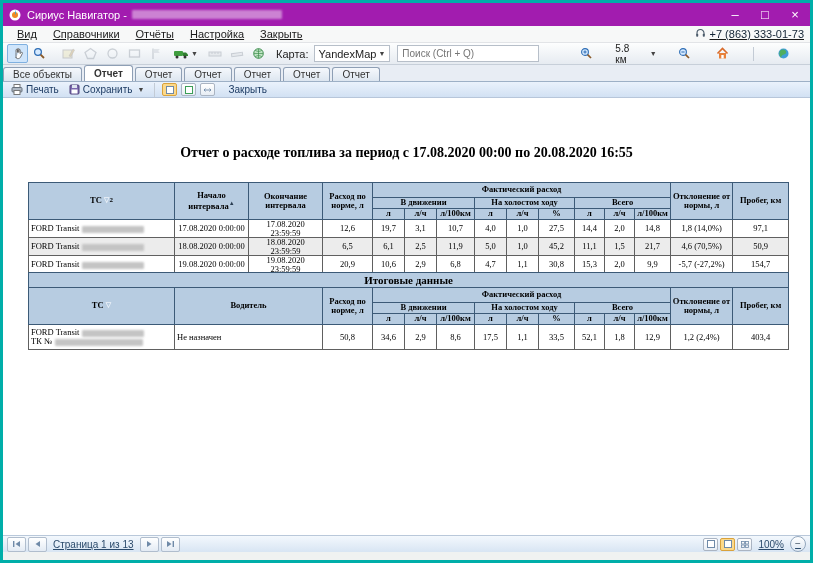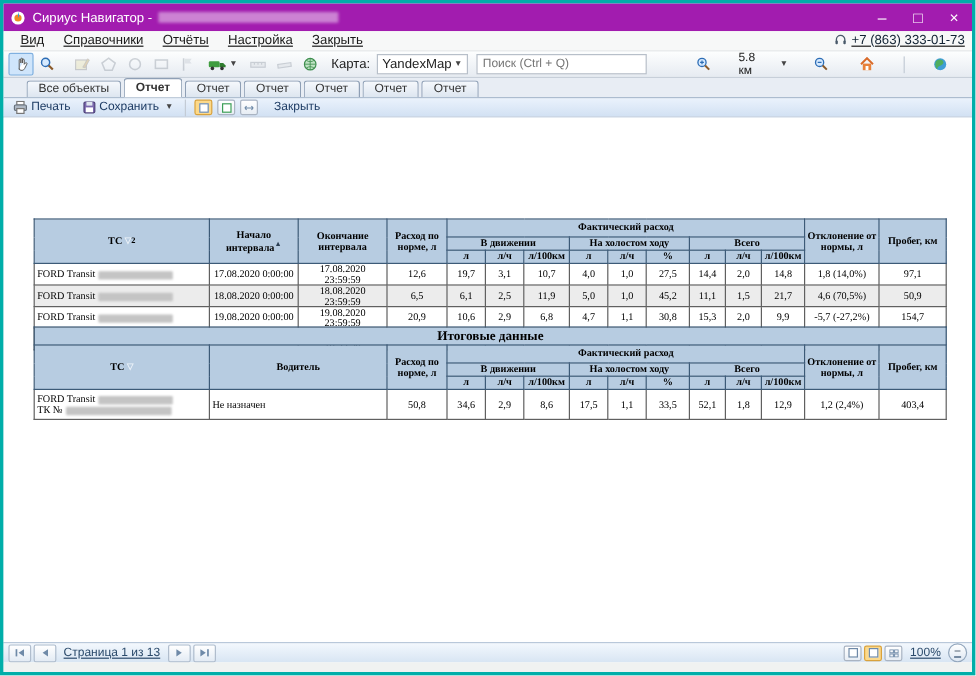--- a/index.html
+++ b/index.html
@@ -25,21 +25,21 @@
   .tbtn.disabled{opacity:.45;}
   .sep{width:1px;height:14px;background:#c3cbd5;margin:0 3px;}
   .caret{font-size:7px;color:#444;margin-left:2px;}
   .map-label{margin:0 4px 0 6px;color:#222;}
   .combo{background:#fff;border:1px solid #b7bfc9;height:15px;display:flex;align-items:center;justify-content:space-between;font-size:11px;padding:0 4px;width:112px;color:#222;}
   .search{width:288px;height:13px;border:1px solid #b7bfc9;background:#fff;font-size:10px;color:#777;padding:1px 4px;margin-left:6px;font-family:"Liberation Sans",sans-serif;}
   .tb-right{margin-left:auto;display:flex;align-items:center;gap:17px;padding-left:36px;}
   .scale-txt{font-size:10px;color:#222;margin:0 1px;}
 
   
-  .tabstrip{height:16px;background:#e8edf4;display:flex;align-items:flex-end;padding-left:19px;border-bottom:1px solid #9db0c6;flex:0 0 auto;}
+  .tabstrip{height:16px;background:#e8edf4;display:flex;align-items:flex-end;padding-left:0;border-bottom:1px solid #9db0c6;flex:0 0 auto;}
   .tab{height:13px;padding:0 9px;font-size:10px;display:flex;align-items:center;border:1px solid #8e9fb5;border-bottom:none;border-radius:3px 3px 0 0;background:linear-gradient(#f5f8fc,#dde6f0);margin-right:2px;color:#333;}
   .tab.active{background:#fff;font-weight:bold;height:15px;position:relative;z-index:2;}
 
   
   .rtoolbar{height:15px;background:linear-gradient(#eaf2fc,#d2e1f3);border-bottom:1px solid #b7c6da;display:flex;align-items:center;font-size:10px;color:#1e3c64;padding:0 5px;gap:4px;flex:0 0 auto;}
   .rtb-btn{display:flex;align-items:center;gap:3px;padding:0 3px;}
   .sq{width:13px;height:11px;border:1px solid #aab4c2;border-radius:2px;background:linear-gradient(#ffffff,#e7edf4);display:flex;align-items:center;justify-content:center;}
   .sq.orange{background:#fcd98a;border-color:#d9a23c;}
   .sq .in{width:6px;height:6px;border:1px solid #6f8aa8;background:#fff;}
   .sq.green .in{border-color:#3c9e57;}
@@ -335,20 +335,21 @@
             <path d="M1 4h7M1 4l1.5-1.5M1 4l1.5 1.5M8 4l-1.5-1.5M8 4l-1.5 1.5" stroke="#6f8aa8" fill="none" stroke-width=".9"></path>
           </svg>
         </span>
     </span>
     <span class="rtb-btn" style="margin-left:6px">
       <span>Закрыть</span>
     </span>
   </div>
 
   <div class="content">
+    <div class="rtitle">Отчет о расходе топлива за период с 17.08.2020 00:00 по 20.08.2020 16:55</div>
 
     <table class="tbl tbl1">
       <colgroup>
         <col style="width:146px">
           <col style="width:74px">
           <col style="width:74px">
           <col style="width:50px">
         <col style="width:32px">
           <col style="width:32px">
           <col style="width:38px">

